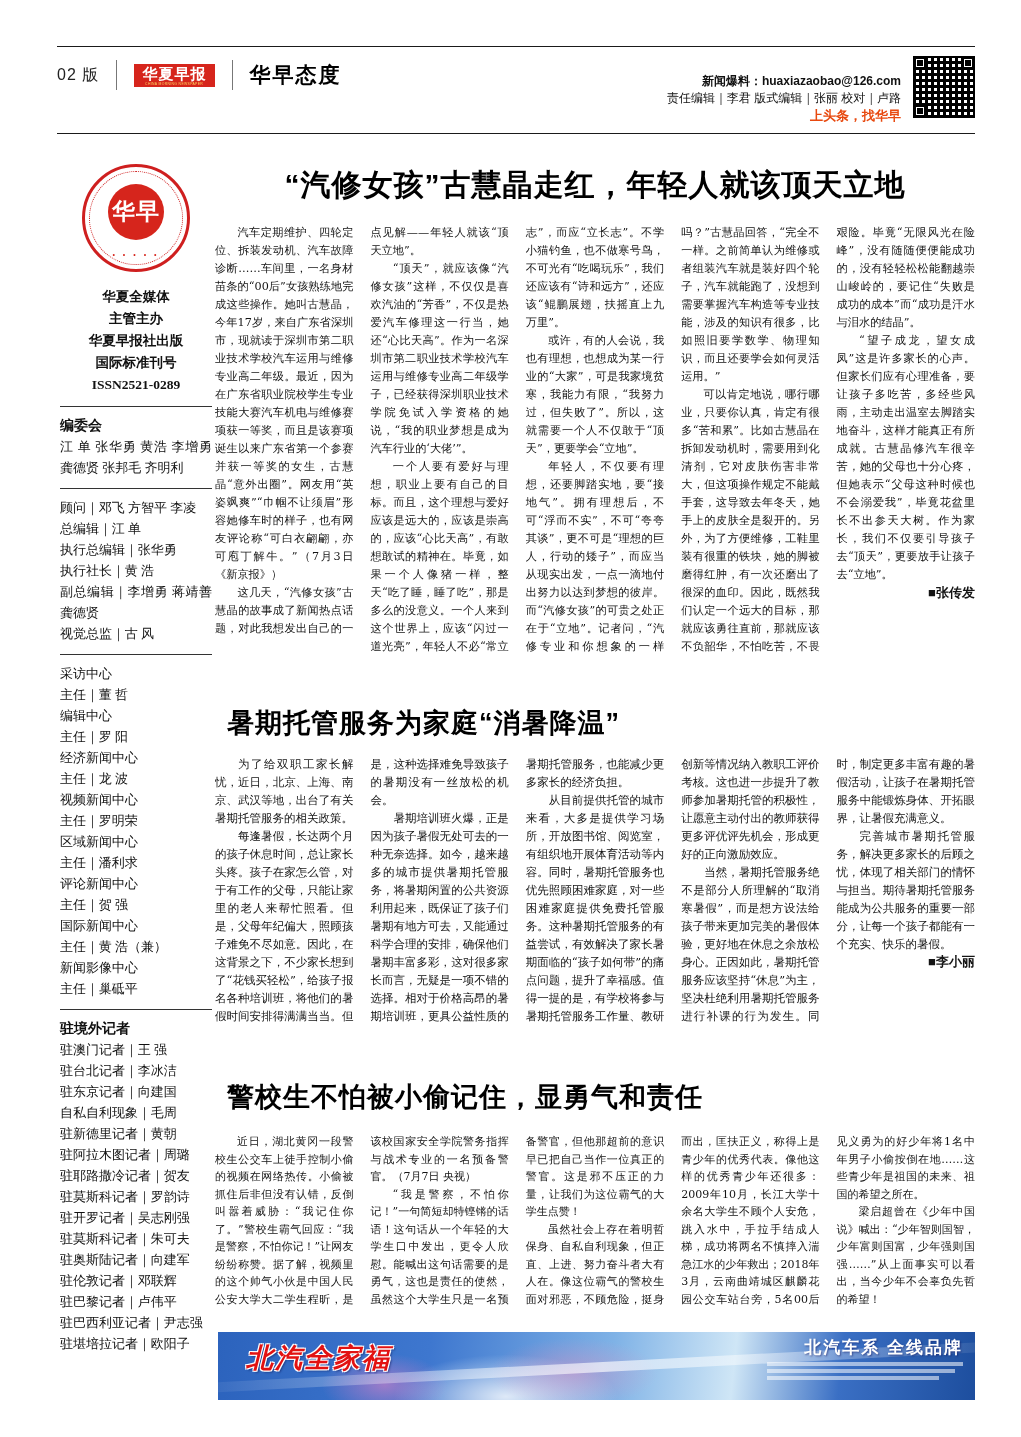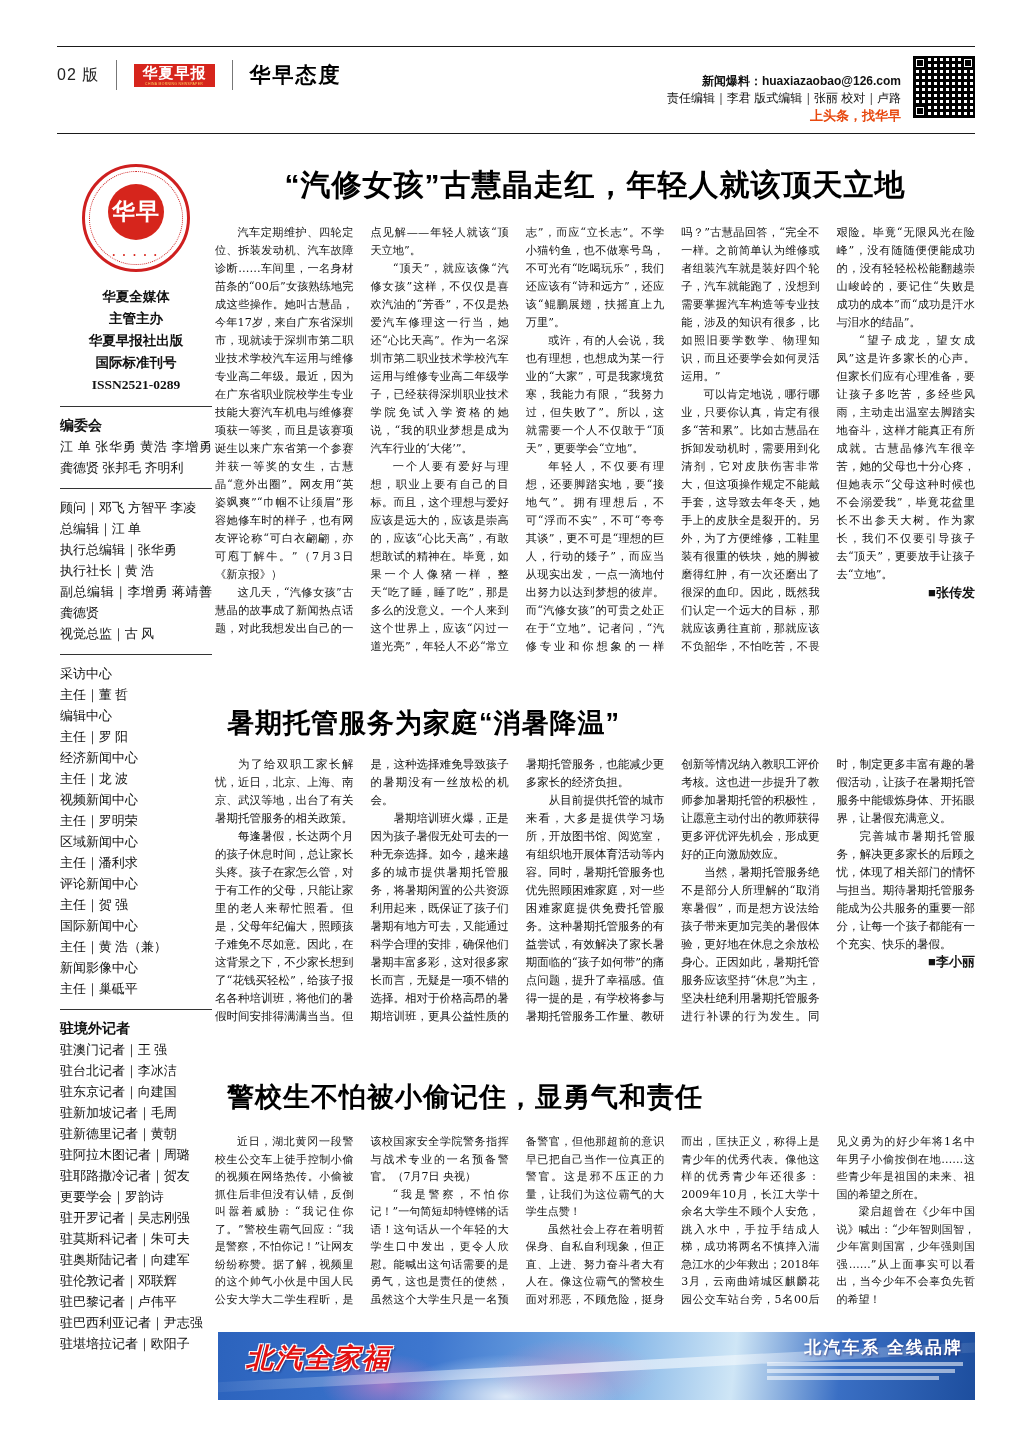--- a/index.html
+++ b/index.html
@@ -8,21 +8,21 @@
   .rule{position:absolute;left:57px;right:46px;height:1px;background:#1a1a1a;}
   #top-rule{top:46px;}
   #header-rule{top:133px;}
 
   
   header{position:absolute;top:54px;left:57px;right:46px;height:76px;}
   .h-left{position:absolute;left:0;top:6px;display:flex;align-items:center;gap:17px;}
   .edition{font-size:16px;letter-spacing:1px;color:#222;}
   .vbar{width:1px;height:30px;background:#777;display:inline-block;}
   .logo-box{background:#d6251c;color:#fff;padding:2px 6px 1px;text-align:center;line-height:1;}
-  .logo-title{font-size:15px;font-weight:bold;letter-spacing:1px;font-family:Liberation Serif, serif;}
+  .logo-title{font-size:15px;font-weight:bold;letter-spacing:1px;font-family:Liberation Sans, sans-serif;}
   .logo-sub{font-size:4px;color:#ffd65e;margin-top:1px;letter-spacing:.4px;transform:scale(.85);}
   .section{font-size:21px;font-weight:bold;color:#000;letter-spacing:2px;}
   .h-right{position:absolute;right:74px;top:20px;text-align:right;line-height:15px;}
   .tip{font-size:12px;font-weight:bold;}
   .eds{font-size:12px;margin-top:2px;}
   .slogan{font-size:13px;font-weight:bold;color:#e8490f;margin-top:2px;}
   .qr{position:absolute;right:0;top:2px;width:62px;height:62px;background:#fff;
       background-image:repeating-linear-gradient(0deg,#000 0 3px,rgba(0,0,0,0) 3px 6px),
                        repeating-linear-gradient(90deg,#000 0 3px,#fff 3px 6px);}
   .fp{position:absolute;width:14px;height:14px;background:#fff;border:3px solid #000;box-sizing:border-box;}
@@ -150,25 +150,25 @@
         <div class="side-line">国际新闻中心</div>
         <div class="side-line">主任｜黄 浩（兼）</div>
         <div class="side-line">新闻影像中心</div>
         <div class="side-line">主任｜巢砥平</div>
       </div>
       <div class="side-block">
         <div class="side-heading">驻境外记者</div>
         <div class="side-line">驻澳门记者｜王 强</div>
         <div class="side-line">驻台北记者｜李冰洁</div>
         <div class="side-line">驻东京记者｜向建国</div>
-        <div class="side-line">驻新加坡记者｜毛周</div>
+        <div class="side-line">自私自利现象｜毛周</div>
         <div class="side-line">驻新德里记者｜黄朝</div>
         <div class="side-line">驻阿拉木图记者｜周璐</div>
         <div class="side-line">驻耶路撒冷记者｜贺友</div>
-        <div class="side-line">更要学会｜罗韵诗</div>
+        <div class="side-line">驻莫斯科记者｜罗韵诗</div>
         <div class="side-line">驻开罗记者｜吴志刚强</div>
         <div class="side-line">驻莫斯科记者｜朱可夫</div>
         <div class="side-line">驻奥斯陆记者｜向建军</div>
         <div class="side-line">驻伦敦记者｜邓联辉</div>
         <div class="side-line">驻巴黎记者｜卢伟平</div>
         <div class="side-line">驻巴西利亚记者｜尹志强</div>
         <div class="side-line">驻堪培拉记者｜欧阳子</div>
       </div>
     </div>
 </aside>

